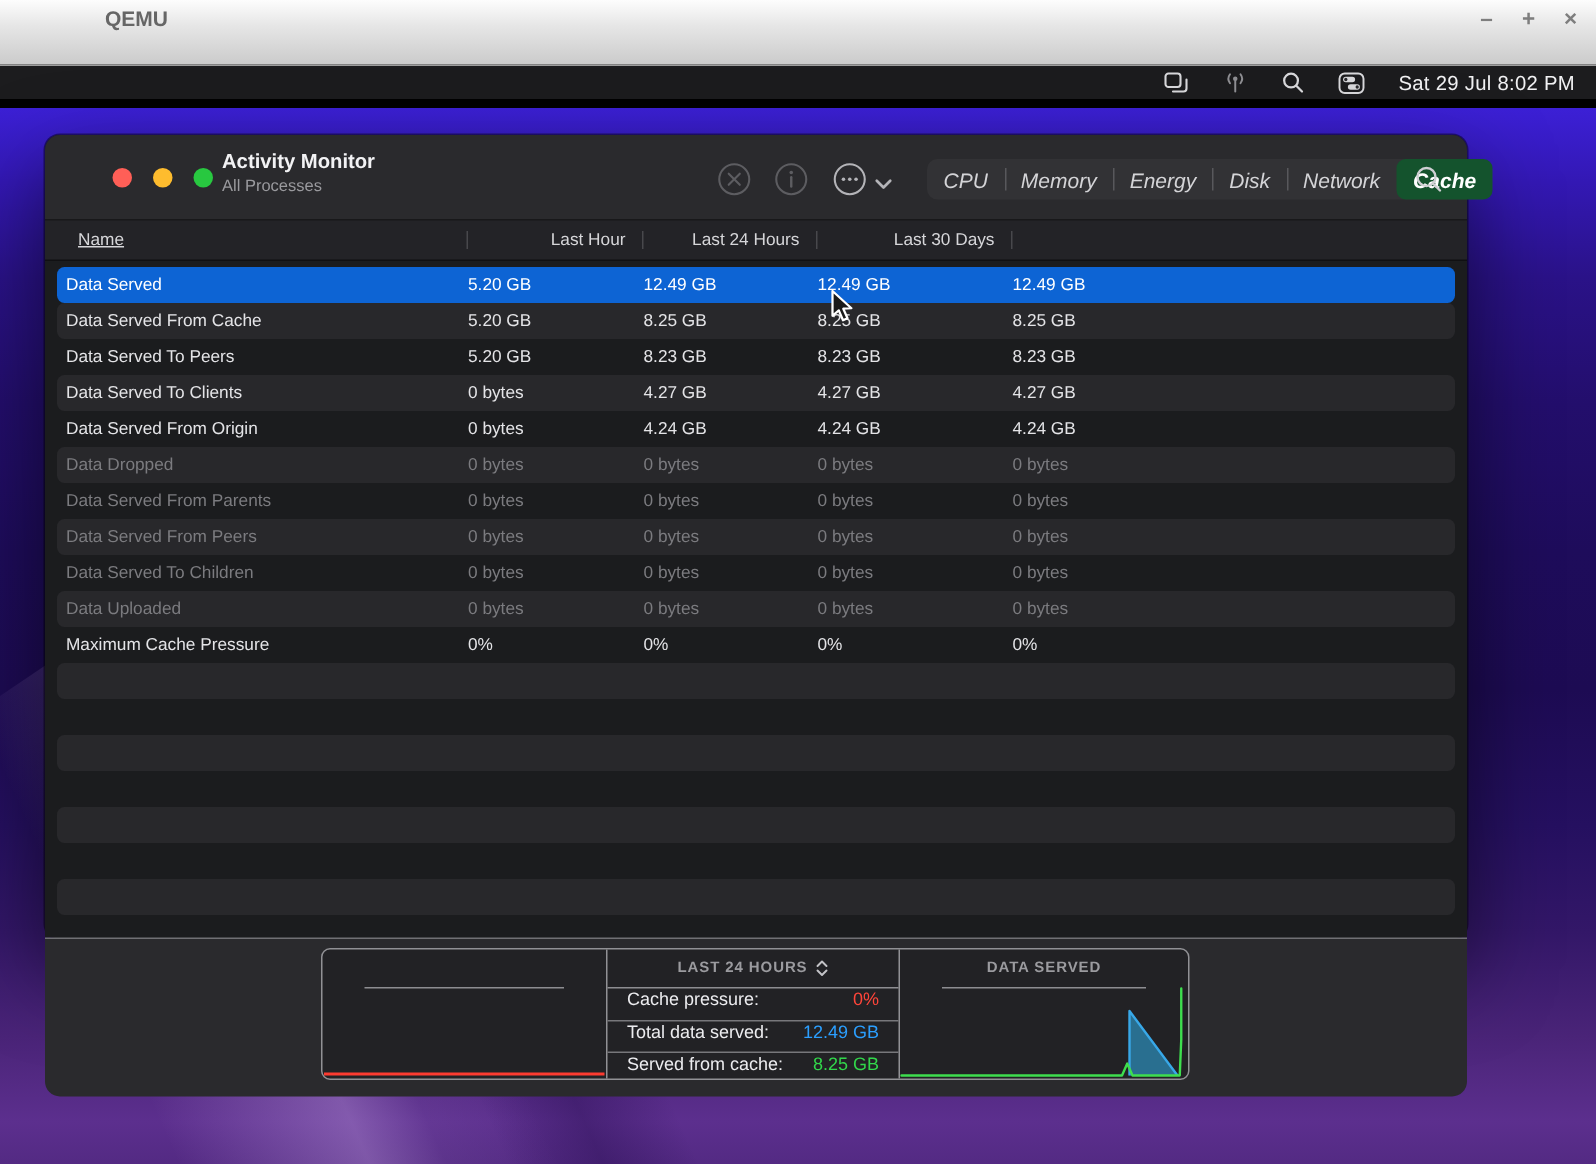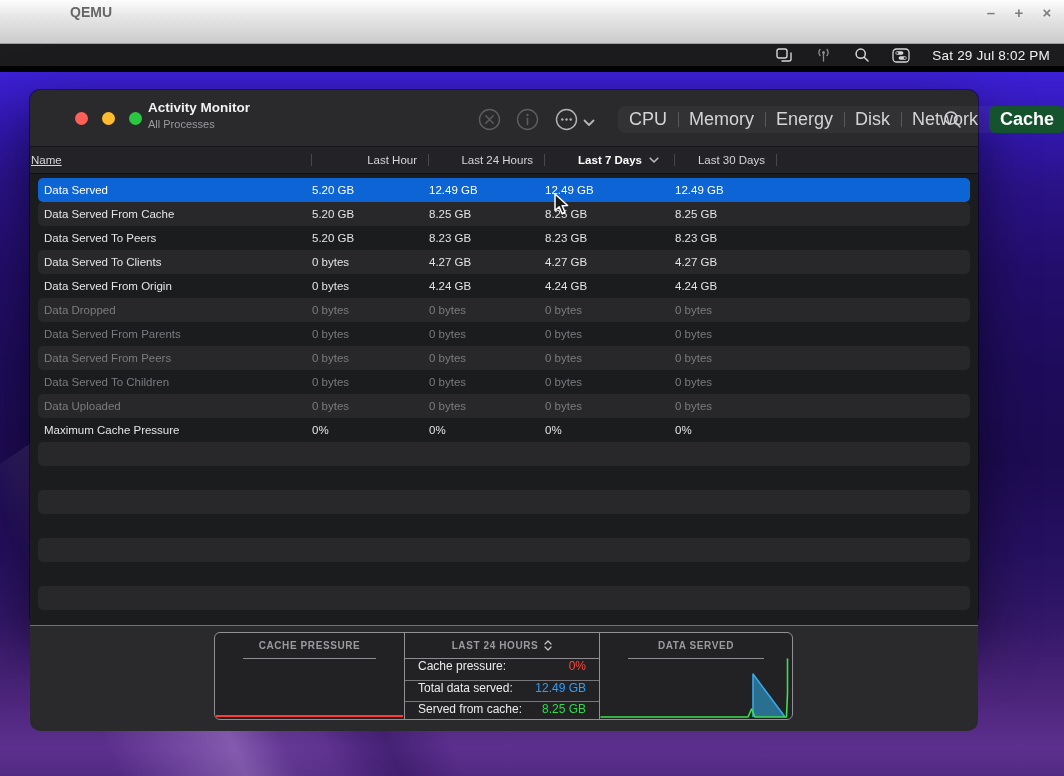--- a/index.html
+++ b/index.html
@@ -38,33 +38,33 @@
   .tl { width:13px; height:13px; border-radius:50%; }
   .tl-close { background:#ff5f57; } .tl-min { background:#febc2e; } .tl-max { background:#28c840; }
   .win-titles { position:absolute; left:118px; top:100px; }
   .win-title { font-size:13.5px; font-weight:bold; color:#f2f2f4; }
   .win-subtitle { font-size:11px; color:#9a9a9e; margin-top:3px; }
 
   .tb-circle { position:absolute; width:23px; height:23px; border-radius:50%; top:108px;
     display:flex; align-items:center; justify-content:center; }
   .seg-ctrl { position:absolute; left:618px; top:106px; height:27px; display:flex; align-items:stretch;
     border-radius:7px; background:rgba(255,255,255,.04); }
-  .seg { padding:0 11px; display:flex; align-items:center; font-size:18px; color:#d4d4d7;
-    position:relative; border-radius:6px; cursor:default; }
+  .seg { padding:0 11px; display:flex; align-items:center; font-size:14px; color:#d4d4d7;
+    position:relative; border-radius:6px; cursor:default;font-style:italic; }
   .seg + .seg::before { content:""; position:absolute; left:0; top:6px; bottom:6px; width:1px; background:#58585c; }
   .seg.selected { background:#14532d; color:#fff; font-weight:bold; }
   .seg.selected::before, .seg.selected + .seg::before { display:none; }
 
   
   .thead { position:absolute; left:0; top:56px; width:948px; height:28px; background:#232327;
     border-top:1px solid #18181a; border-bottom:1px solid #101012;
     display:grid; grid-template-columns:282px 117px 116px 130px 102px 1fr; align-items:center; }
   .th { font-size:11.5px; color:#d6d6d9; position:relative; height:100%; display:flex; align-items:center; }
   .th::after { content:""; position:absolute; right:0; top:7px; bottom:7px; width:1px; background:#48484c; }
-  .th-name { padding-left:1px; justify-content:flex-start;text-decoration:underline; }
+  .th-name { padding-left:22px; justify-content:flex-start;text-decoration:underline; }
   .th-num { justify-content:flex-end; padding-right:12px; }
   .th-sorted { font-weight:bold; color:#fff; padding-right:16px; gap:7px; }
   .th-empty::after { display:none; }
 
   .tbody { position:absolute; left:0; top:85px; width:948px; height:450px; overflow:hidden; padding-top:3px; background:#1b1c1e; }
   .row { height:24px; margin:0 8px; display:grid; grid-template-columns:274px 117px 116px 130px 102px 1fr;
     align-items:center; font-size:11.5px; color:#e4e4e7; border-radius:5px; }
   .row:nth-child(even) { background:#28282b; }
   .row .c-name { padding-left:6px; }
   .row .c-num { text-align:left; }
@@ -206,26 +206,20 @@
     <svg width="19" height="19" viewBox="0 0 19 19">
         <circle cx="8" cy="8" r="6" fill="none" stroke="#cfcfd3" stroke-width="1.6"></circle>
         <line x1="12.5" y1="12.5" x2="17" y2="17" stroke="#cfcfd3" stroke-width="1.6" stroke-linecap="round"></line>
       </svg>
   </div>
 
   <div class="thead">
     <div class="th th-name">Name</div>
     <div class="th th-num">Last Hour</div>
     <div class="th th-num">Last 24 Hours</div>
-    <div class="th th-num th-sorted">
-      <span>Last 7 Days</span>
-      <svg width="10" height="7" viewBox="0 0 10 7">
-          <path d="M1.2 1.2 L5 5 L8.8 1.2" fill="none" stroke="#b9b9bd" stroke-width="1.6" stroke-linecap="round" stroke-linejoin="round"></path>
-        </svg>
-    </div>
     <div class="th th-num">Last 30 Days</div>
     <div class="th th-empty"></div>
   </div>
 
   <div class="tbody">
     <div class="row selected">
       <div class="c-name">Data Served</div>
       <div class="c-num c1">5.20 GB</div>
       <div class="c-num c2">12.49 GB</div>
       <div class="c-num c3">12.49 GB</div>
@@ -321,21 +315,20 @@
     <div class="row"></div>
     <div class="row"></div>
   </div>
 
   <div class="hsep"></div>
 
   <div class="footer">
     <div class="panels">
 
       <div class="panel panel-left">
-        <div class="panel-title">CACHE PRESSURE</div>
         <div class="panel-title-sep"></div>
         <div class="redline"></div>
       </div>
 
       <div class="panel panel-mid">
         <div class="panel-title">
           <span>LAST 24 HOURS</span>
           <svg width="8" height="11" viewBox="0 0 8 11">
               <path d="M1 4 L4 1 L7 4 M1 7 L4 10 L7 7" fill="none" stroke="#c3c3c7" stroke-width="1.3" stroke-linecap="round" stroke-linejoin="round"></path>
             </svg>

